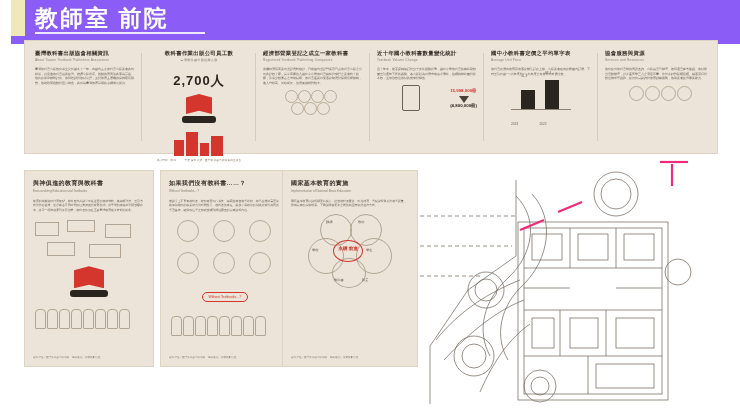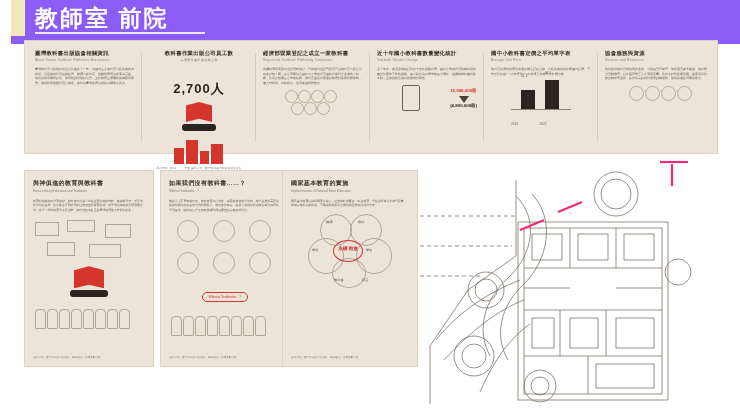--- a/index.html
+++ b/index.html
@@ -115,21 +115,21 @@
 
   <div class="panel" style="left:10px;width:100px;">
     <div class="ptitle">臺灣教科書出版協會相關資訊</div>
     <div class="psub">About Taiwan Textbook Publishers Association</div>
     <div class="ptxt">臺灣教科書出版協會成立於民國九十一年，由國內主要教科書出版業者共同組成，以促進教科書品質提升、維護出版秩序、推動教育資源共享為宗旨。協會定期舉辦研討會、教師培訓與教材展覽，並與教育主管機關保持密切聯繫，協助政策推動與意見整合，共同為臺灣教育環境的永續發展努力。</div>
   </div>
 
   <div class="panel" style="left:124px;width:100px;text-align:center;">
     <div class="ptitle">教科書作業出版公司員工數</div>
     <div class="psub">臺灣教科書出版從業人數</div>
-    <div class="big" style="margin-top:17px;">2,700人</div>
+    <div class="big" style="margin-top:9px;">2,700人</div>
     <div style="margin-top:4px;">
       <div class="book"></div>
         <div class="bookbase"></div>
     </div>
     <div class="bldg" style="margin-top:3px;">
       <i style="left:4px;width:10px;height:16px;"></i>
       <i style="left:16px;width:12px;height:24px;"></i>
       <i style="left:30px;width:9px;height:13px;"></i>
       <i style="left:41px;width:12px;height:20px;"></i>
     </div>

